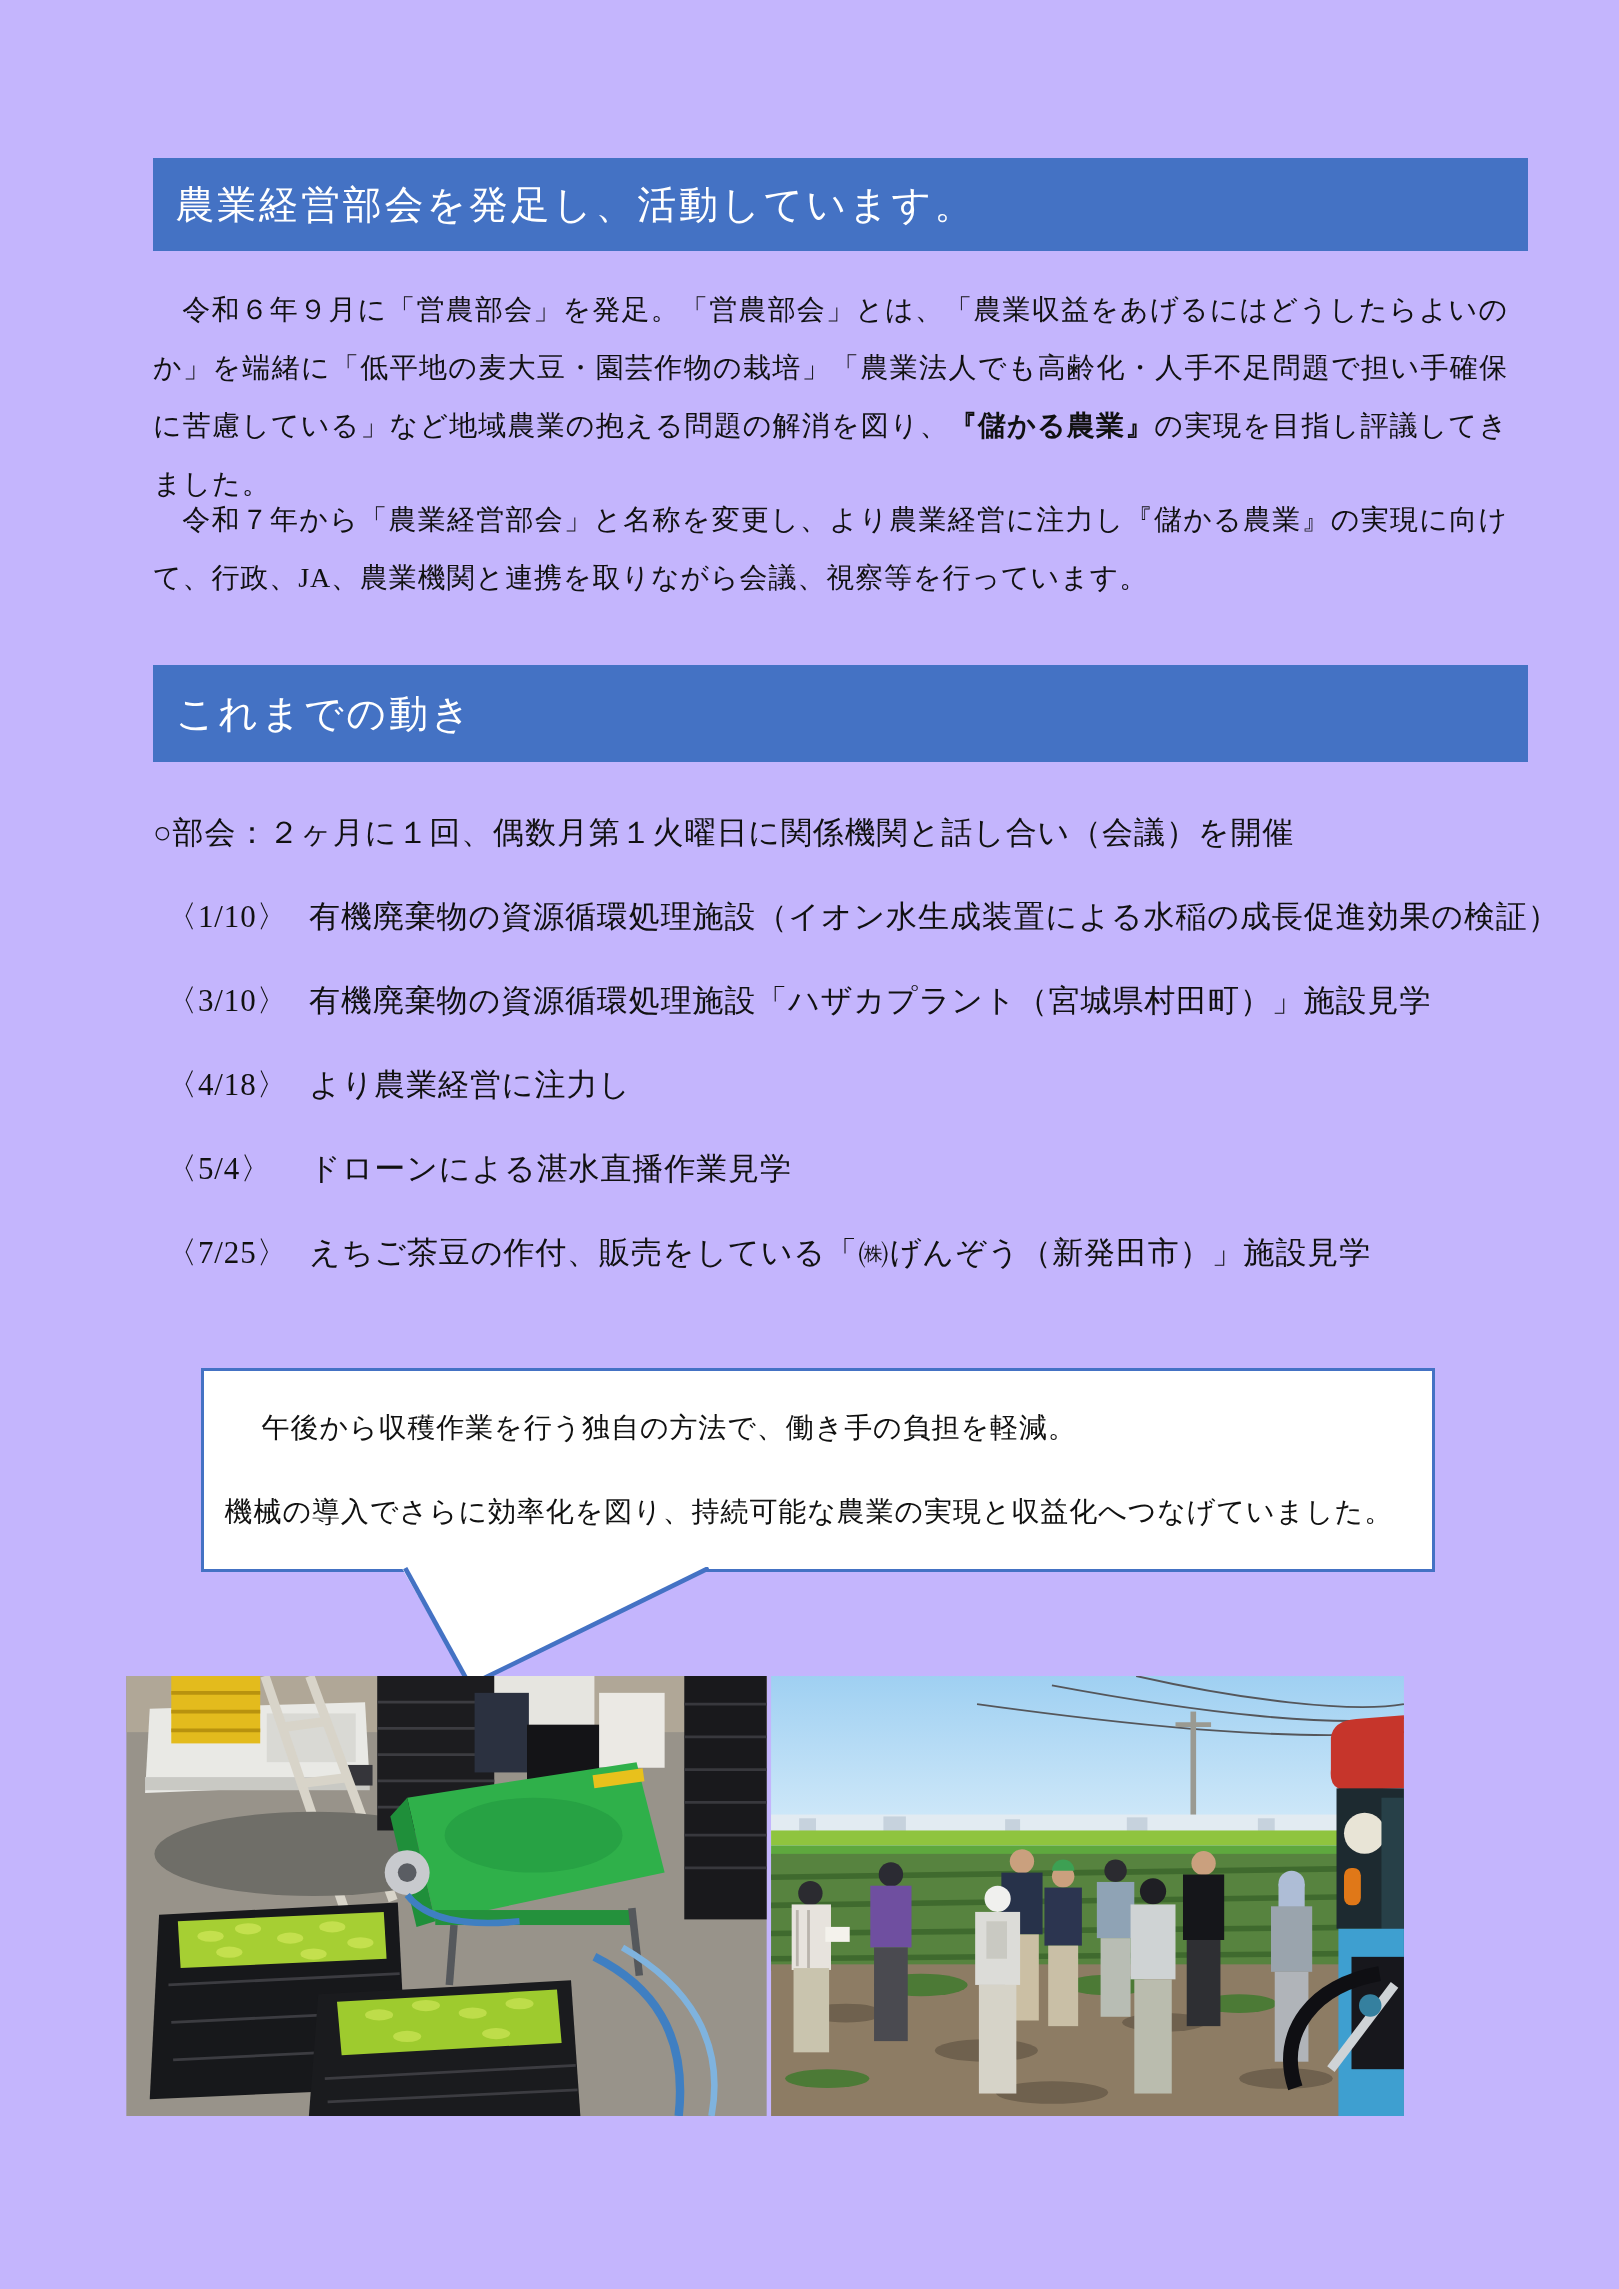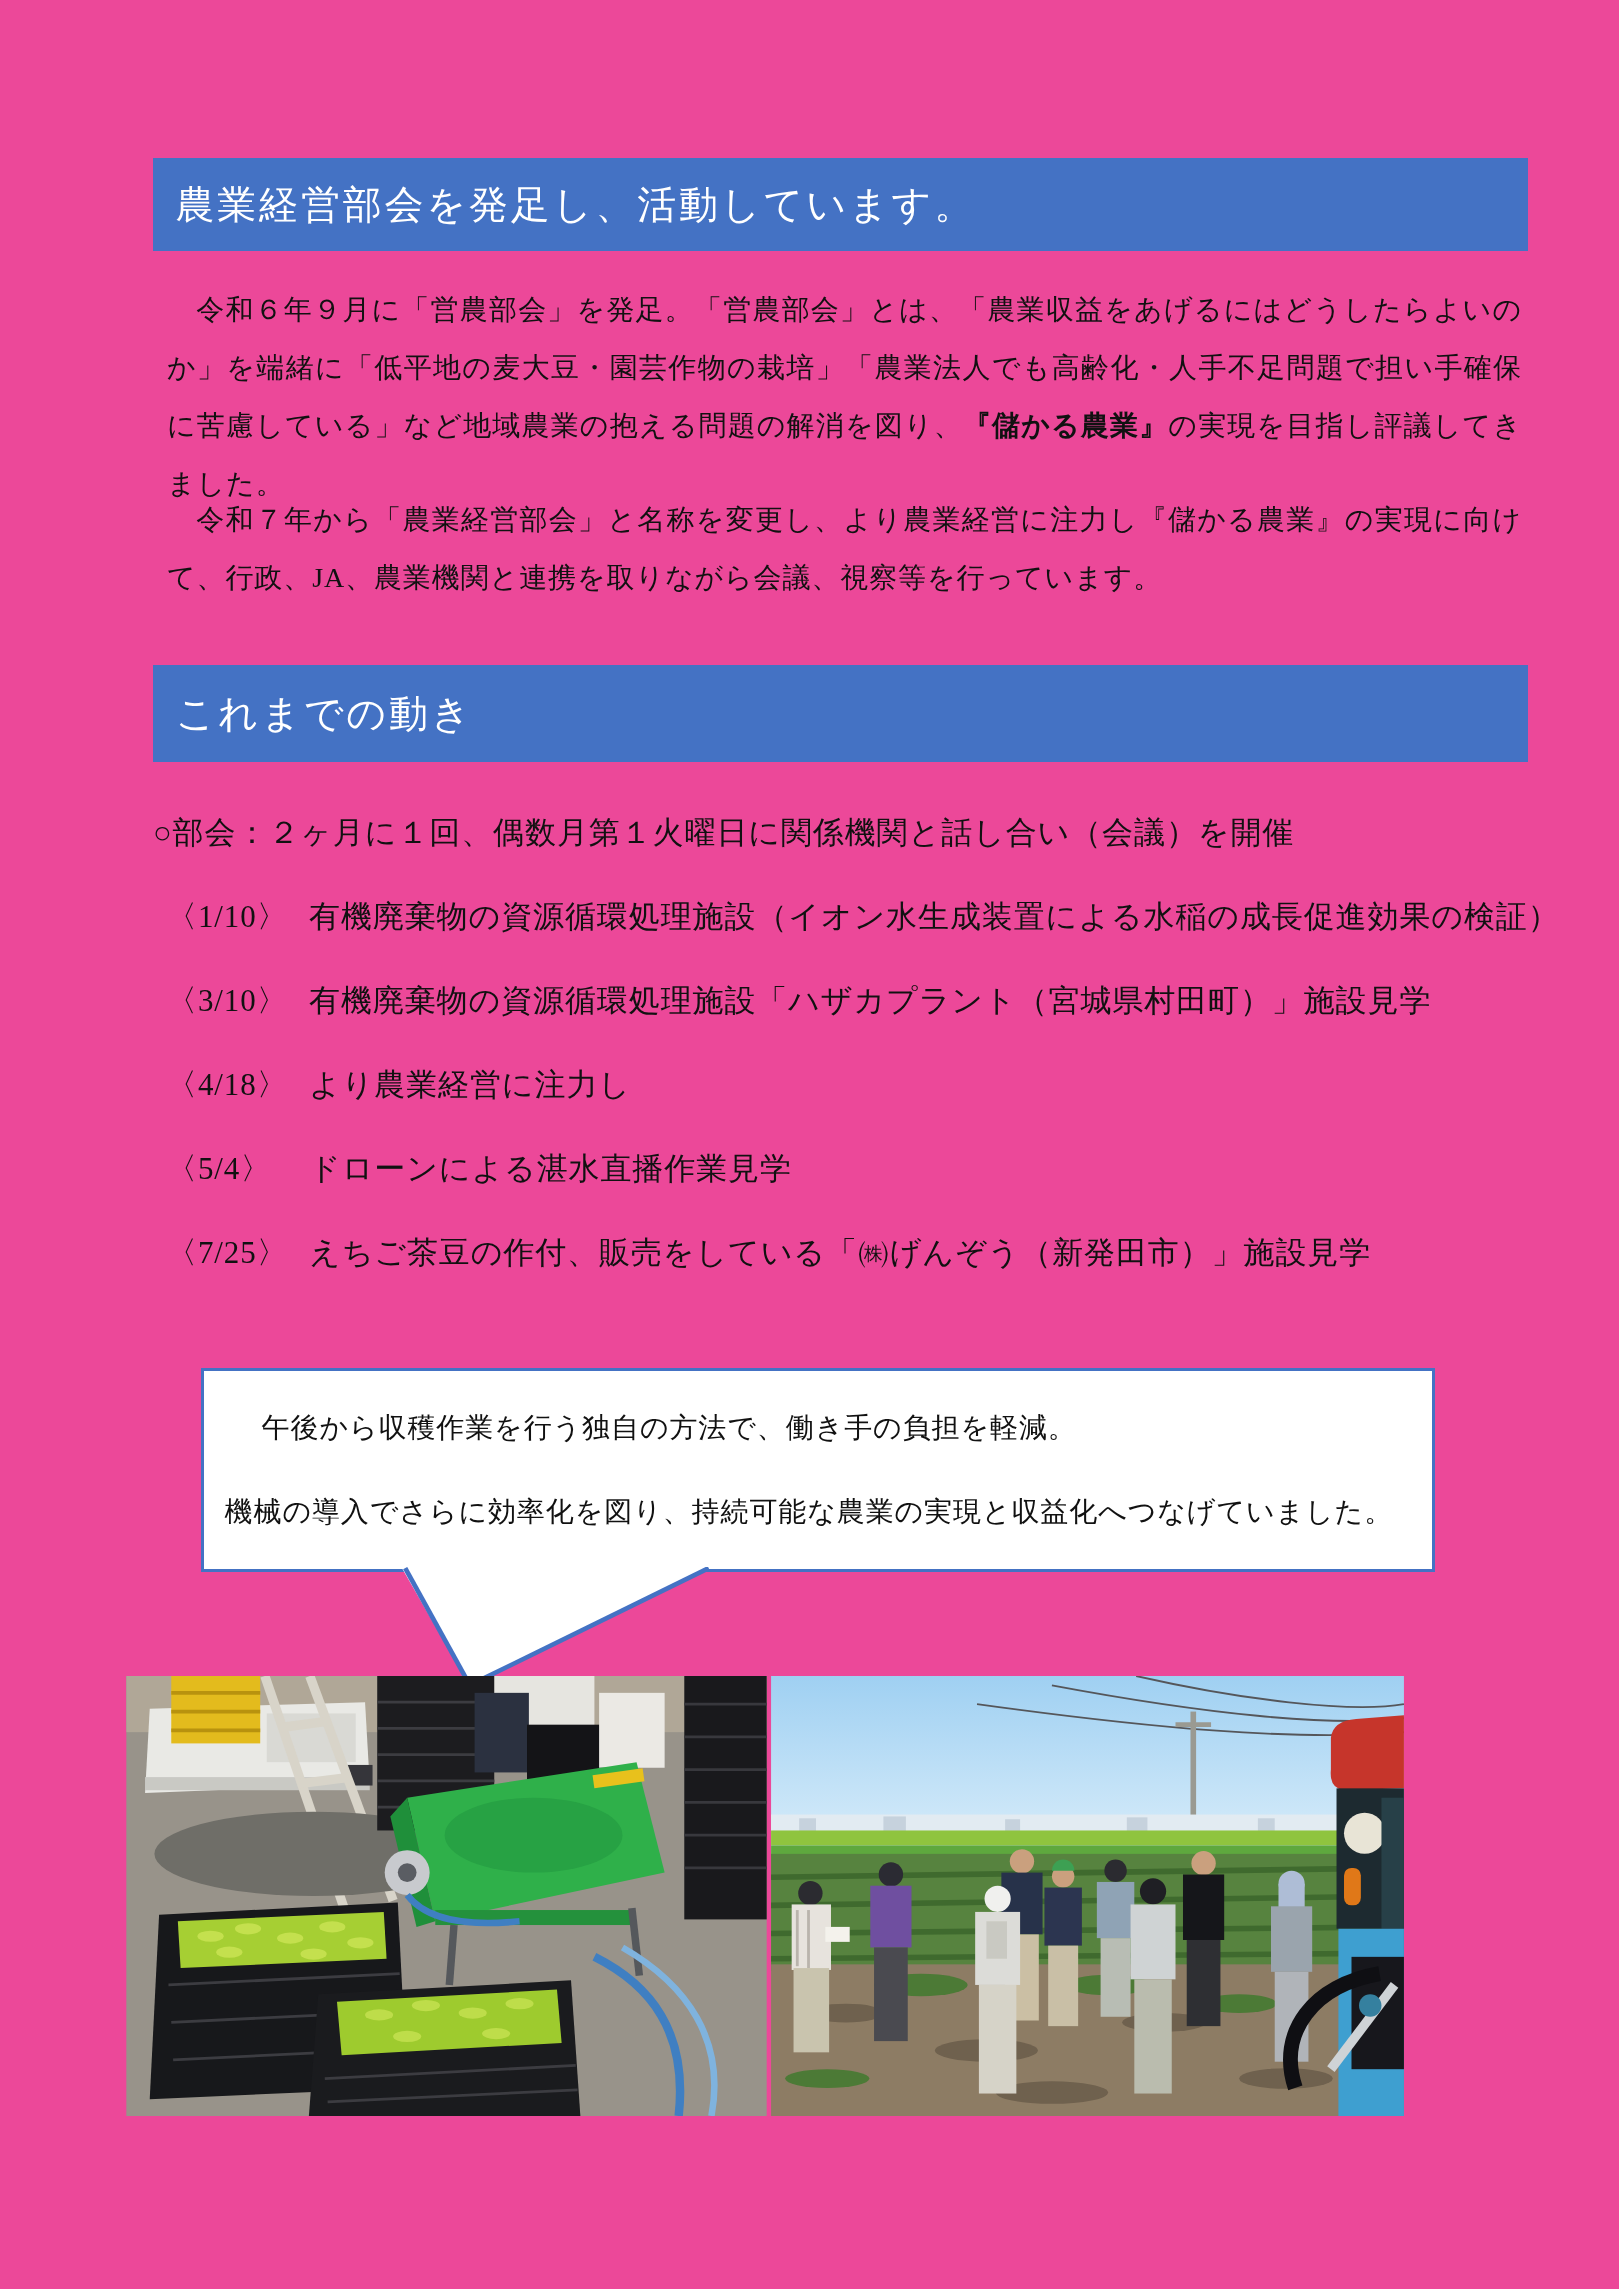--- a/index.html
+++ b/index.html
@@ -1,28 +1,28 @@
 <!DOCTYPE html>
 <html style="font-size:15px"><head>
 <meta charset="utf-8">
 <style>
   html,body{margin:0;padding:0;background:#ffffff;}
   .page{
-    position:relative;width:1620px;height:2290px;background:#ec4899;overflow:hidden;
+    position:relative;width:1620px;height:2290px;background:#c4b5fd;overflow:hidden;
     font-family:"Liberation Serif","DejaVu Serif",serif;color:#111111;
   }
   .banner{
     position:absolute;left:153px;width:1375px;background:#4472C4;color:#ffffff;
     display:flex;align-items:center;box-sizing:border-box;padding-left:22.5px;
     letter-spacing:2.8px;
   }
   .banner1{top:158px;height:93px;font-size:39px;}
   .banner2{top:665px;height:97px;font-size:39px;}
   .para{
-    position:absolute;left:167px;width:1355px;font-size:28px;line-height:58px;
+    position:absolute;left:153px;width:1355px;font-size:28px;line-height:58px;
     text-align:justify;letter-spacing:0.9px;
   }
   .para1{top:281px;}
   .para2{top:491px;}
   .bold{font-weight:700;}
   .activity-list{position:absolute;left:153px;top:817px;width:1368px;font-size:31px;}
   .activity-row{height:84px;line-height:32px;letter-spacing:0.9px;white-space:nowrap;}
   .activity-row.dated{padding-left:13px;}
   .date-col{display:inline-block;width:143px;}
   .callout-box{

